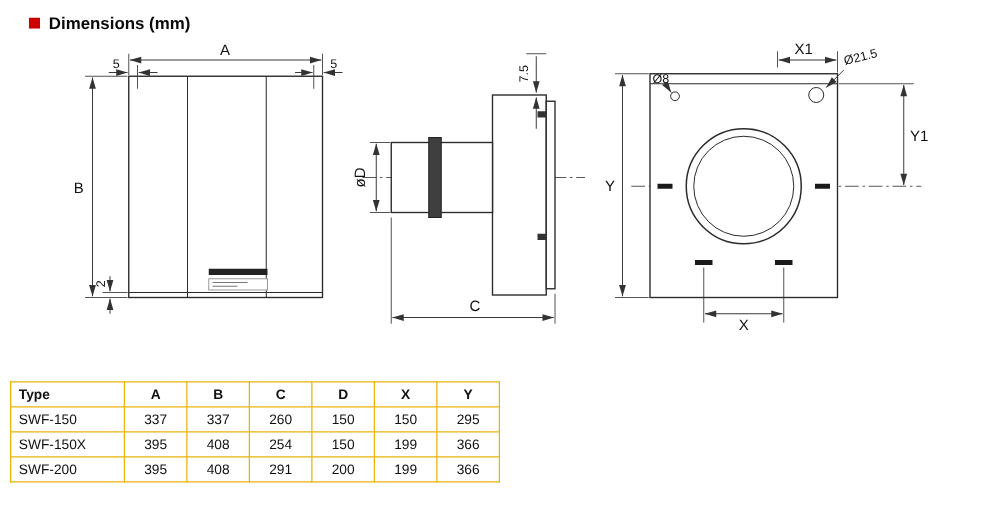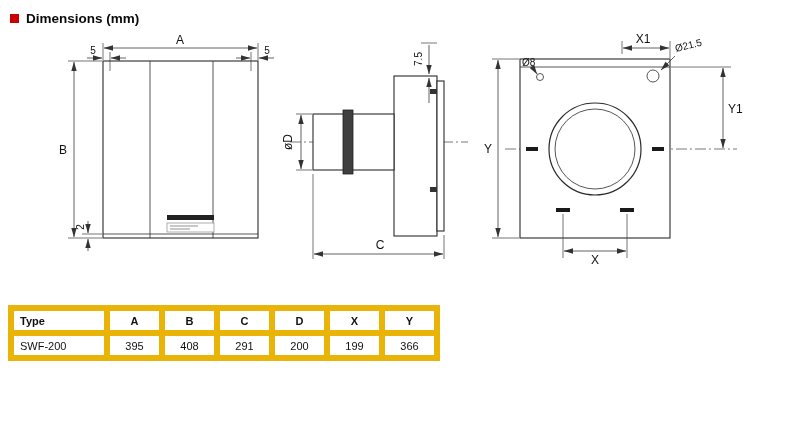--- a/index.html
+++ b/index.html
@@ -1,39 +1,39 @@
 <!DOCTYPE html>
 <html><head>
 <meta charset="utf-8">
 <style>
   html,body { margin:0; padding:0; background:#ffffff; }
   .page {
     position:relative; width:789px; height:423px; background:#fff;
     font-family:"Liberation Sans", sans-serif; color:#111; overflow:hidden;
   }
-  .section-header { display:flex; align-items:center; gap:7px; padding:9px 0 0 10px; height:18px; }
+  .section-header { display:flex; align-items:center; gap:7px; padding:9px 0 0 10px; height:18px;margin-left:13px; }
   .section-header .title { font-size:13.5px; font-weight:bold; margin:0; color:#0a0a0a; }
   .drawing { display:block; margin-top:2px; }
 
   
   .obj      { fill:#ffffff; stroke:#2b2b2b; stroke-width:1.1; }
   .objline  { fill:none; stroke:#2b2b2b; stroke-width:1.2; }
   .thin     { fill:none; stroke:#2b2b2b; stroke-width:0.8; }
   .ext      { stroke:#3a3a3a; stroke-width:0.7; }
   .dimline  { fill:none; stroke:#3a3a3a; stroke-width:0.8; }
   .cl       { fill:none; stroke:#555; stroke-width:0.8; stroke-dasharray:11 3 2 3; }
   .slot     { stroke:#1a1a1a; stroke-width:4; }
   svg text  { font-family:"Liberation Sans", sans-serif; fill:#111; }
   text.dim    { font-size:12px; }
   text.dim-sm { font-size:10px; }
 
   
   .dims-table { border-collapse:collapse; margin:8px 0 0 8px; }
   .dims-table th, .dims-table td {
-    border:6px solid #eab308; font-size:11px; height:17px; padding:1px 6px; color:#111;
+    border:1px solid #eab308; font-size:11px; height:17px; padding:1px 6px; color:#111;
     background:#fff;
   }
   .dims-table th { font-weight:bold; }
   .col-type { width:78px; text-align:left; }
   .col-num  { width:37px; text-align:center; }
 </style>
 </head>
 <body>
 
 <div class="page">
@@ -165,20 +165,38 @@
         <th class="col-num">A</th>
         <th class="col-num">B</th>
         <th class="col-num">C</th>
         <th class="col-num">D</th>
         <th class="col-num">X</th>
         <th class="col-num">Y</th>
       </tr>
     </thead>
     <tbody>
       <tr>
+        <td class="col-type">SWF-150</td>
+        <td class="col-num">337</td>
+        <td class="col-num">337</td>
+        <td class="col-num">260</td>
+        <td class="col-num">150</td>
+        <td class="col-num">150</td>
+        <td class="col-num">295</td>
+      </tr>
+      <tr>
+        <td class="col-type">SWF-150X</td>
+        <td class="col-num">395</td>
+        <td class="col-num">408</td>
+        <td class="col-num">254</td>
+        <td class="col-num">150</td>
+        <td class="col-num">199</td>
+        <td class="col-num">366</td>
+      </tr>
+      <tr>
         <td class="col-type">SWF-200</td>
         <td class="col-num">395</td>
         <td class="col-num">408</td>
         <td class="col-num">291</td>
         <td class="col-num">200</td>
         <td class="col-num">199</td>
         <td class="col-num">366</td>
       </tr>
     </tbody>
   </table>

